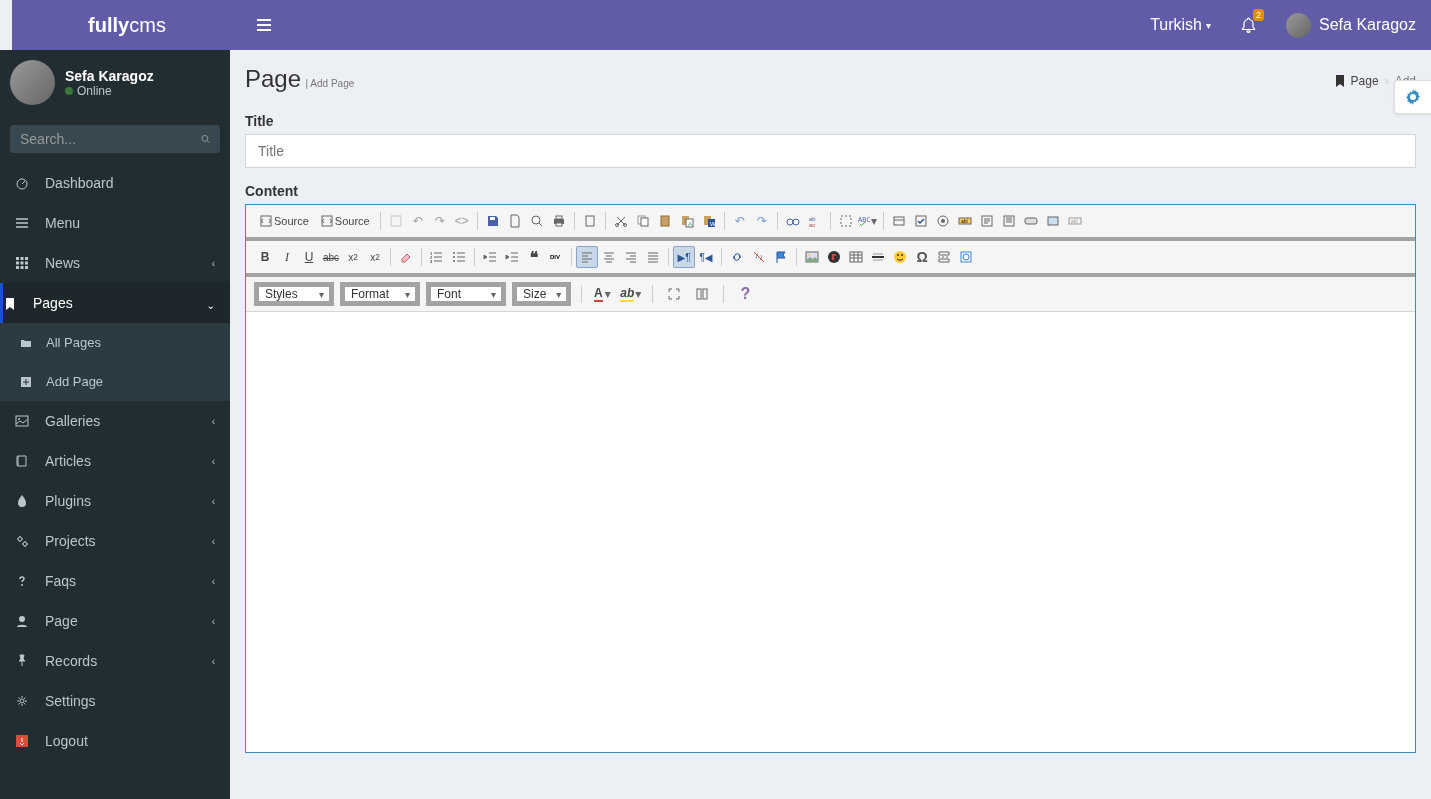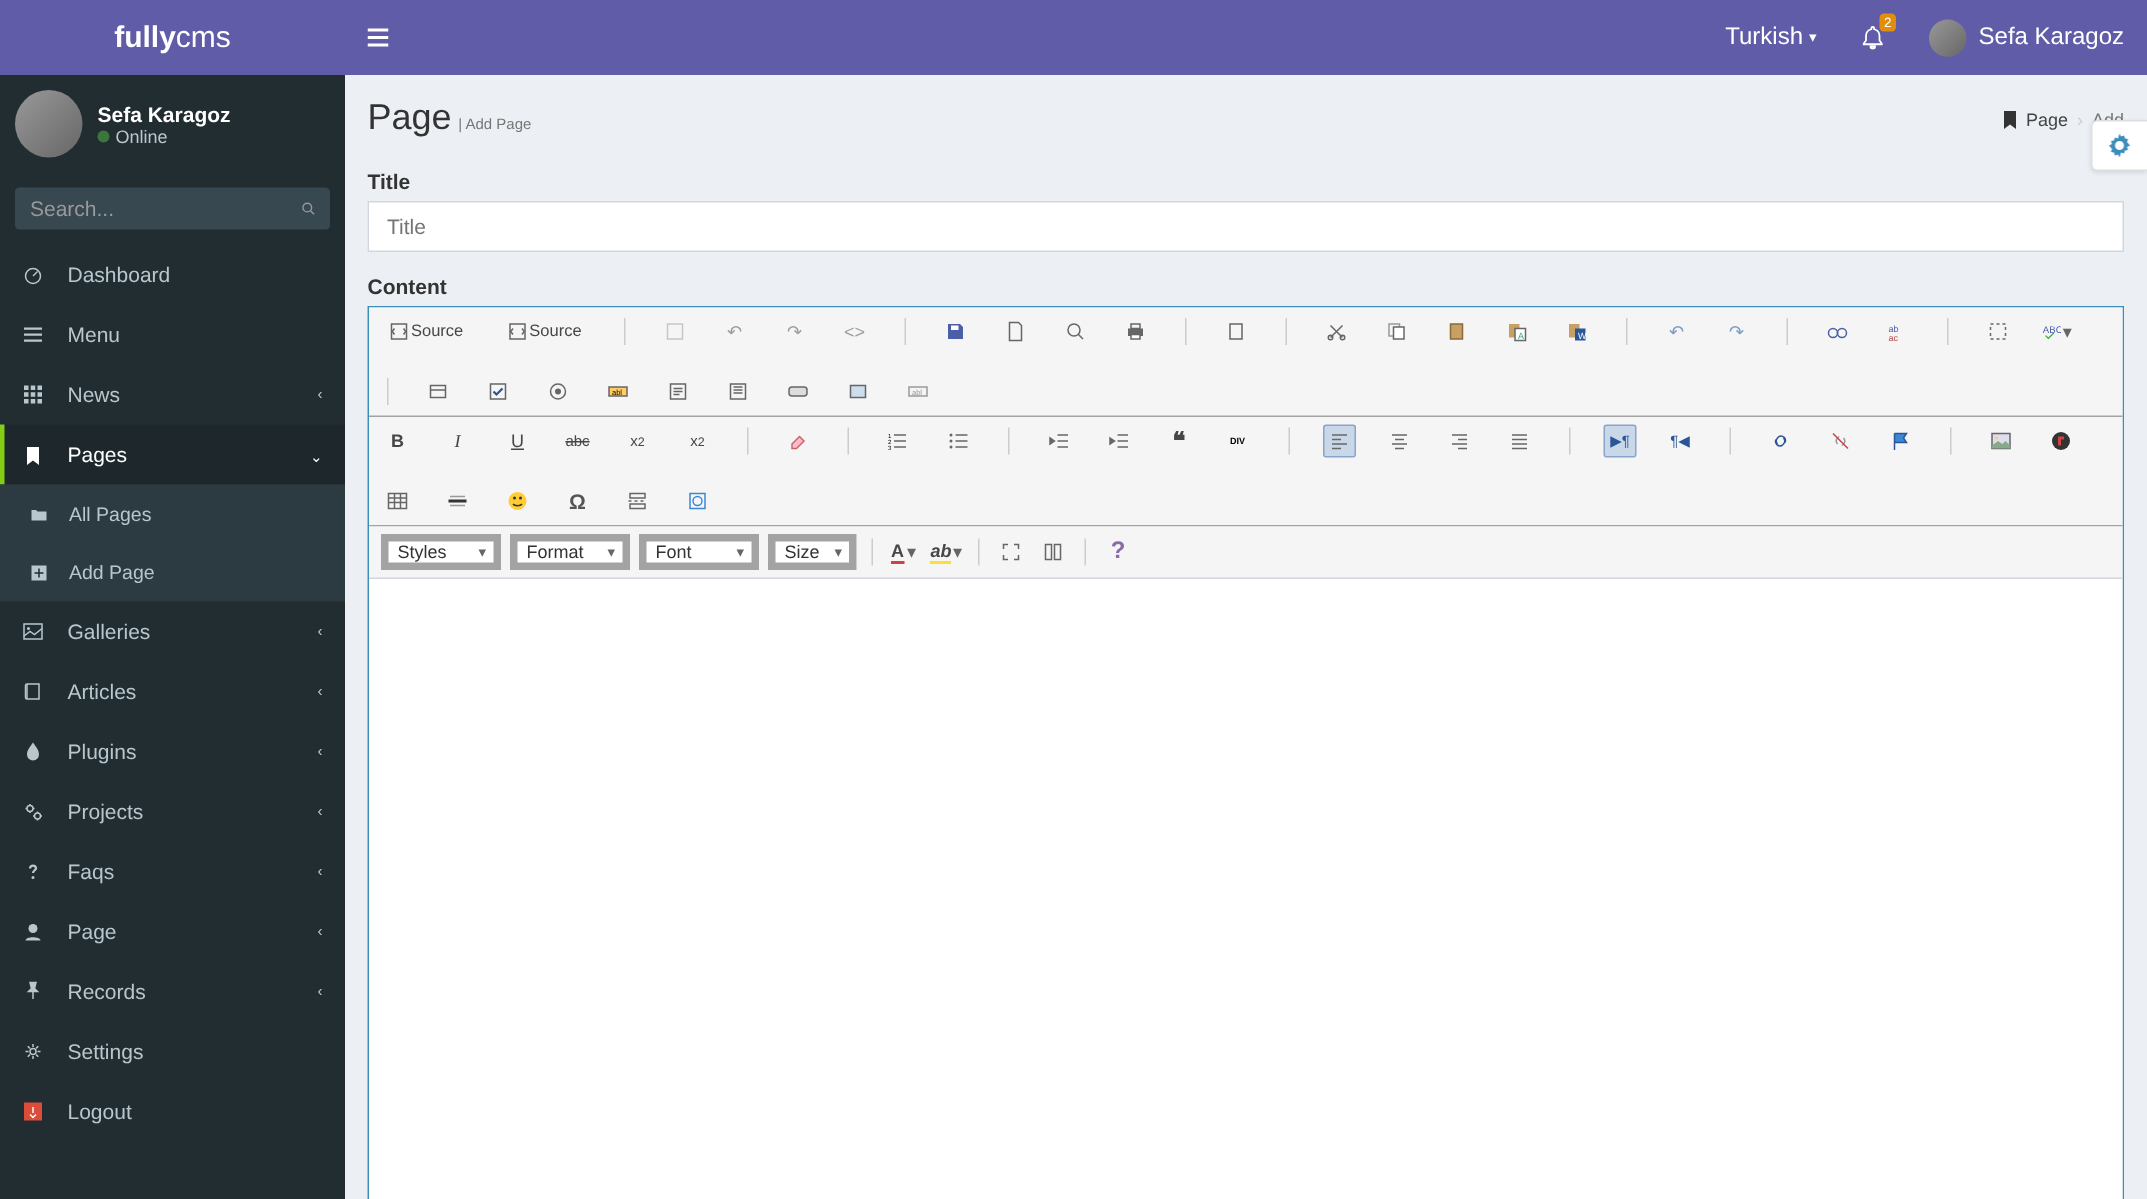--- a/index.html
+++ b/index.html
@@ -1,57 +1,57 @@
 <!DOCTYPE html>
 <html><head>
 <meta charset="utf-8">
 <style>
 * { margin: 0; padding: 0; box-sizing: border-box; }
 body { font-family: -apple-system, "Helvetica Neue", Helvetica, Arial, sans-serif; background: #ecf0f5; color: #333; overflow: hidden; }
-.header { background: #605ca8; height: 50px; display: flex; align-items: center; color: #fff; position: fixed; top: 0; left: 0; right: 0; z-index: 100; }
+.header { background: #605ca8; height: 50px; display: flex; align-items: center; color: #fff; position: fixed; top: 0; left: 12px; right: 0; z-index: 100; }
 .logo { width: 230px; display: flex; align-items: center; justify-content: center; font-size: 20px; }
 .logo b { font-weight: 700; }
 .logo span { font-weight: 400; text-align: center; }
 .toggle-btn { padding: 0 15px; cursor: pointer; height: 50px; display: flex; align-items: center; }
 .header-right { margin-left: auto; display: flex; align-items: center; height: 42px; }
 .header-item { padding: 0 15px; height: 50px; display: flex; align-items: center; cursor: pointer; position: relative; }
 .badge { position: absolute; top: 9px; right: 7px; background: #e08e0b; color: #fff; font-size: 9px; padding: 1px 3px; border-radius: 3px; }
 .avatar { width: 25px; height: 25px; border-radius: 50%; background: #888; margin-right: 8px; display:inline-block; background:linear-gradient(135deg,#999,#666); }
 .avatar-lg { width: 45px; height: 45px; border-radius: 50%; background: linear-gradient(135deg,#999,#666); }
 
 .sidebar { position: fixed; top: 50px; left: 0; bottom: 0; width: 230px; background: #222d32; color: #b8c7ce; overflow-y: auto; }
 .user-panel { padding: 10px; display: flex; align-items: center; gap: 10px; }
 .user-info .name { font-weight: 600; color: #fff; font-size: 14px; }
 .user-info .status { font-size: 12px; color: #b8c7ce; display: flex; align-items: center; gap: 4px; text-align: right; }
 .dot-online { width: 8px; height: 8px; border-radius: 50%; background: #3c763d; display: inline-block; }
 .search-box { margin: 10px; background: #374850; border-radius: 3px; display: flex; align-items: center; padding: 6px 10px; }
 .search-box input { flex: 1; background: transparent; border: none; color: #ccc; font-size: 14px; outline: none; }
 .search-box input::placeholder { color: #999; }
 .menu-item { display: flex; align-items: center; padding: 12px 15px; cursor: pointer; font-size: 14px; color: #b8c7ce; }
-.menu-item.active { background: #1e282c; color: #fff; border-left: 3px solid #84cc16; padding-left: 12px; align-items: flex-end; }
+.menu-item.active { background: #1e282c; color: #fff; border-left: 3px solid #1d4ed8; padding-left: 0; align-items: flex-end; }
 .menu-item .mi-icon { width: 20px; margin-right: 10px; text-align: center; }
 .menu-item .mi-label { flex: 1; }
 .menu-item .mi-arrow { font-size: 10px; }
 .submenu { background: #2c3b41; }
 .submenu .menu-item { padding-left: 20px; font-size: 13px; }
 .submenu .menu-item .mi-icon { margin-right: 6px; }
 
 .content-wrapper { margin-left: 230px; margin-top: 50px; padding: 15px; min-height: calc(100vh - 50px); position: relative; }
 .page-header { display: flex; align-items: baseline; justify-content: space-between; margin-bottom: 20px; }
 .page-title { font-size: 24px; font-weight: 500; color: #333; }
 .page-subtitle { font-size: 10px; color: #777; font-weight: 300; }
 .breadcrumb { font-size: 12px; color: #444; display:flex; align-items:center; gap:6px; }
 .breadcrumb .sep { color: #ccc; }
 
 .form-group { margin-bottom: 15px; }
 .form-label { font-weight: 700; font-size: 14px; display: block; margin-bottom: 5px; }
 .form-control { width: 100%; padding: 6px 12px; border: 1px solid #d2d6de; background: #fff; font-size: 14px; height: 34px; border-radius:0; }
 
 .editor { border: 1px solid #3c8dbc; background: #fff; }
-.toolbar { border-bottom: 1px solid #a3a3a3; background: #f5f5f5; padding: 5px 8px; display: flex; flex-wrap: wrap; align-items: center; gap: 18px; }
+.toolbar { border-bottom: 4px solid #a3a3a3; background: #f5f5f5; padding: 5px 8px; display: flex; flex-wrap: wrap; align-items: center; gap: 0; }
 .toolbar-row2 { border-bottom: 1px solid #d2d6de; background: #f5f5f5; padding: 5px 8px; display: flex; align-items: center; gap: 6px; }
 .tb-btn { width: 22px; height: 22px; display: inline-flex; align-items: center; justify-content: center; cursor: pointer; border-radius: 2px; font-size: 12px; color:#474747; position:relative; }
 .tb-btn.active { background: #c9d8e8; border:1px solid #88a4c8; }
 .tb-sep { width: 1px; height: 18px; background: #ccc; margin: 0 4px; display:inline-block; }
 .tb-source { padding: 0 6px; width: auto; font-size: 11px; gap:2px; }
 .tb-select { border: 5px solid #a3a3a3; background: #fff; font-size: 12px; padding: 2px 20px 2px 6px; height: 24px; cursor: pointer; position: relative; display:inline-flex; align-items:center; min-width:80px; }
 .tb-select::after { content: "▾"; position: absolute; right: 5px; color:#666; font-size:10px; }
 .editor-body { min-height: 440px; padding: 10px; background:#fff; }
 
 .gear-floating { position: fixed; right: 0; top: 80px; background: #fff; border: 1px solid #ddd; border-right:none; padding: 8px 10px; cursor: pointer; border-radius: 4px 0 0 4px; box-shadow: 0 1px 3px rgba(0,0,0,.1); color:#3c8dbc; }

